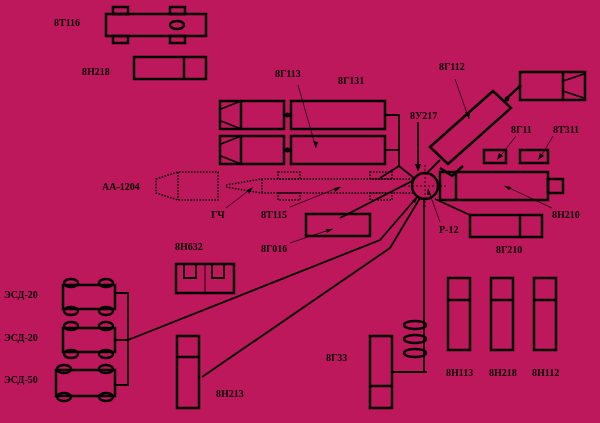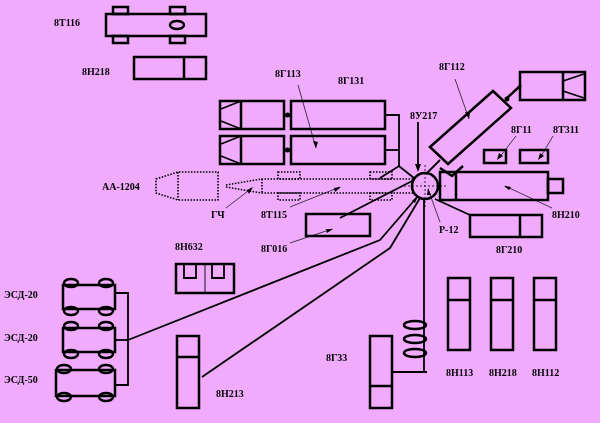--- a/index.html
+++ b/index.html
@@ -1,16 +1,16 @@
 <!DOCTYPE html>
 <html><head>
 <meta charset="utf-8">
 <style>
   html,body{margin:0;padding:0;background:#fff;}
-  #wrap{position:relative;width:600px;height:423px;overflow:hidden;background:#f0abfc;}
+  #wrap{position:relative;width:600px;height:423px;overflow:hidden;background:#be185d;}
   svg{position:absolute;left:0;top:0;}
   .lbl{font-family:"Liberation Serif",serif;font-weight:bold;font-size:10px;fill:#000;}
   .thick{fill:none;stroke:#000;stroke-width:2.5;}
   .med{fill:none;stroke:#000;stroke-width:1.8;}
   .thin{fill:none;stroke:#000;stroke-width:0.9;}
   .dot{fill:none;stroke:#000;stroke-width:1.6;stroke-dasharray:1.5 1.5;}
   .dotthin{fill:none;stroke:#000;stroke-width:0.8;stroke-dasharray:2 2;}
   .ptr{fill:none;stroke:#000;stroke-width:0.7;}
 </style>
 </head>

